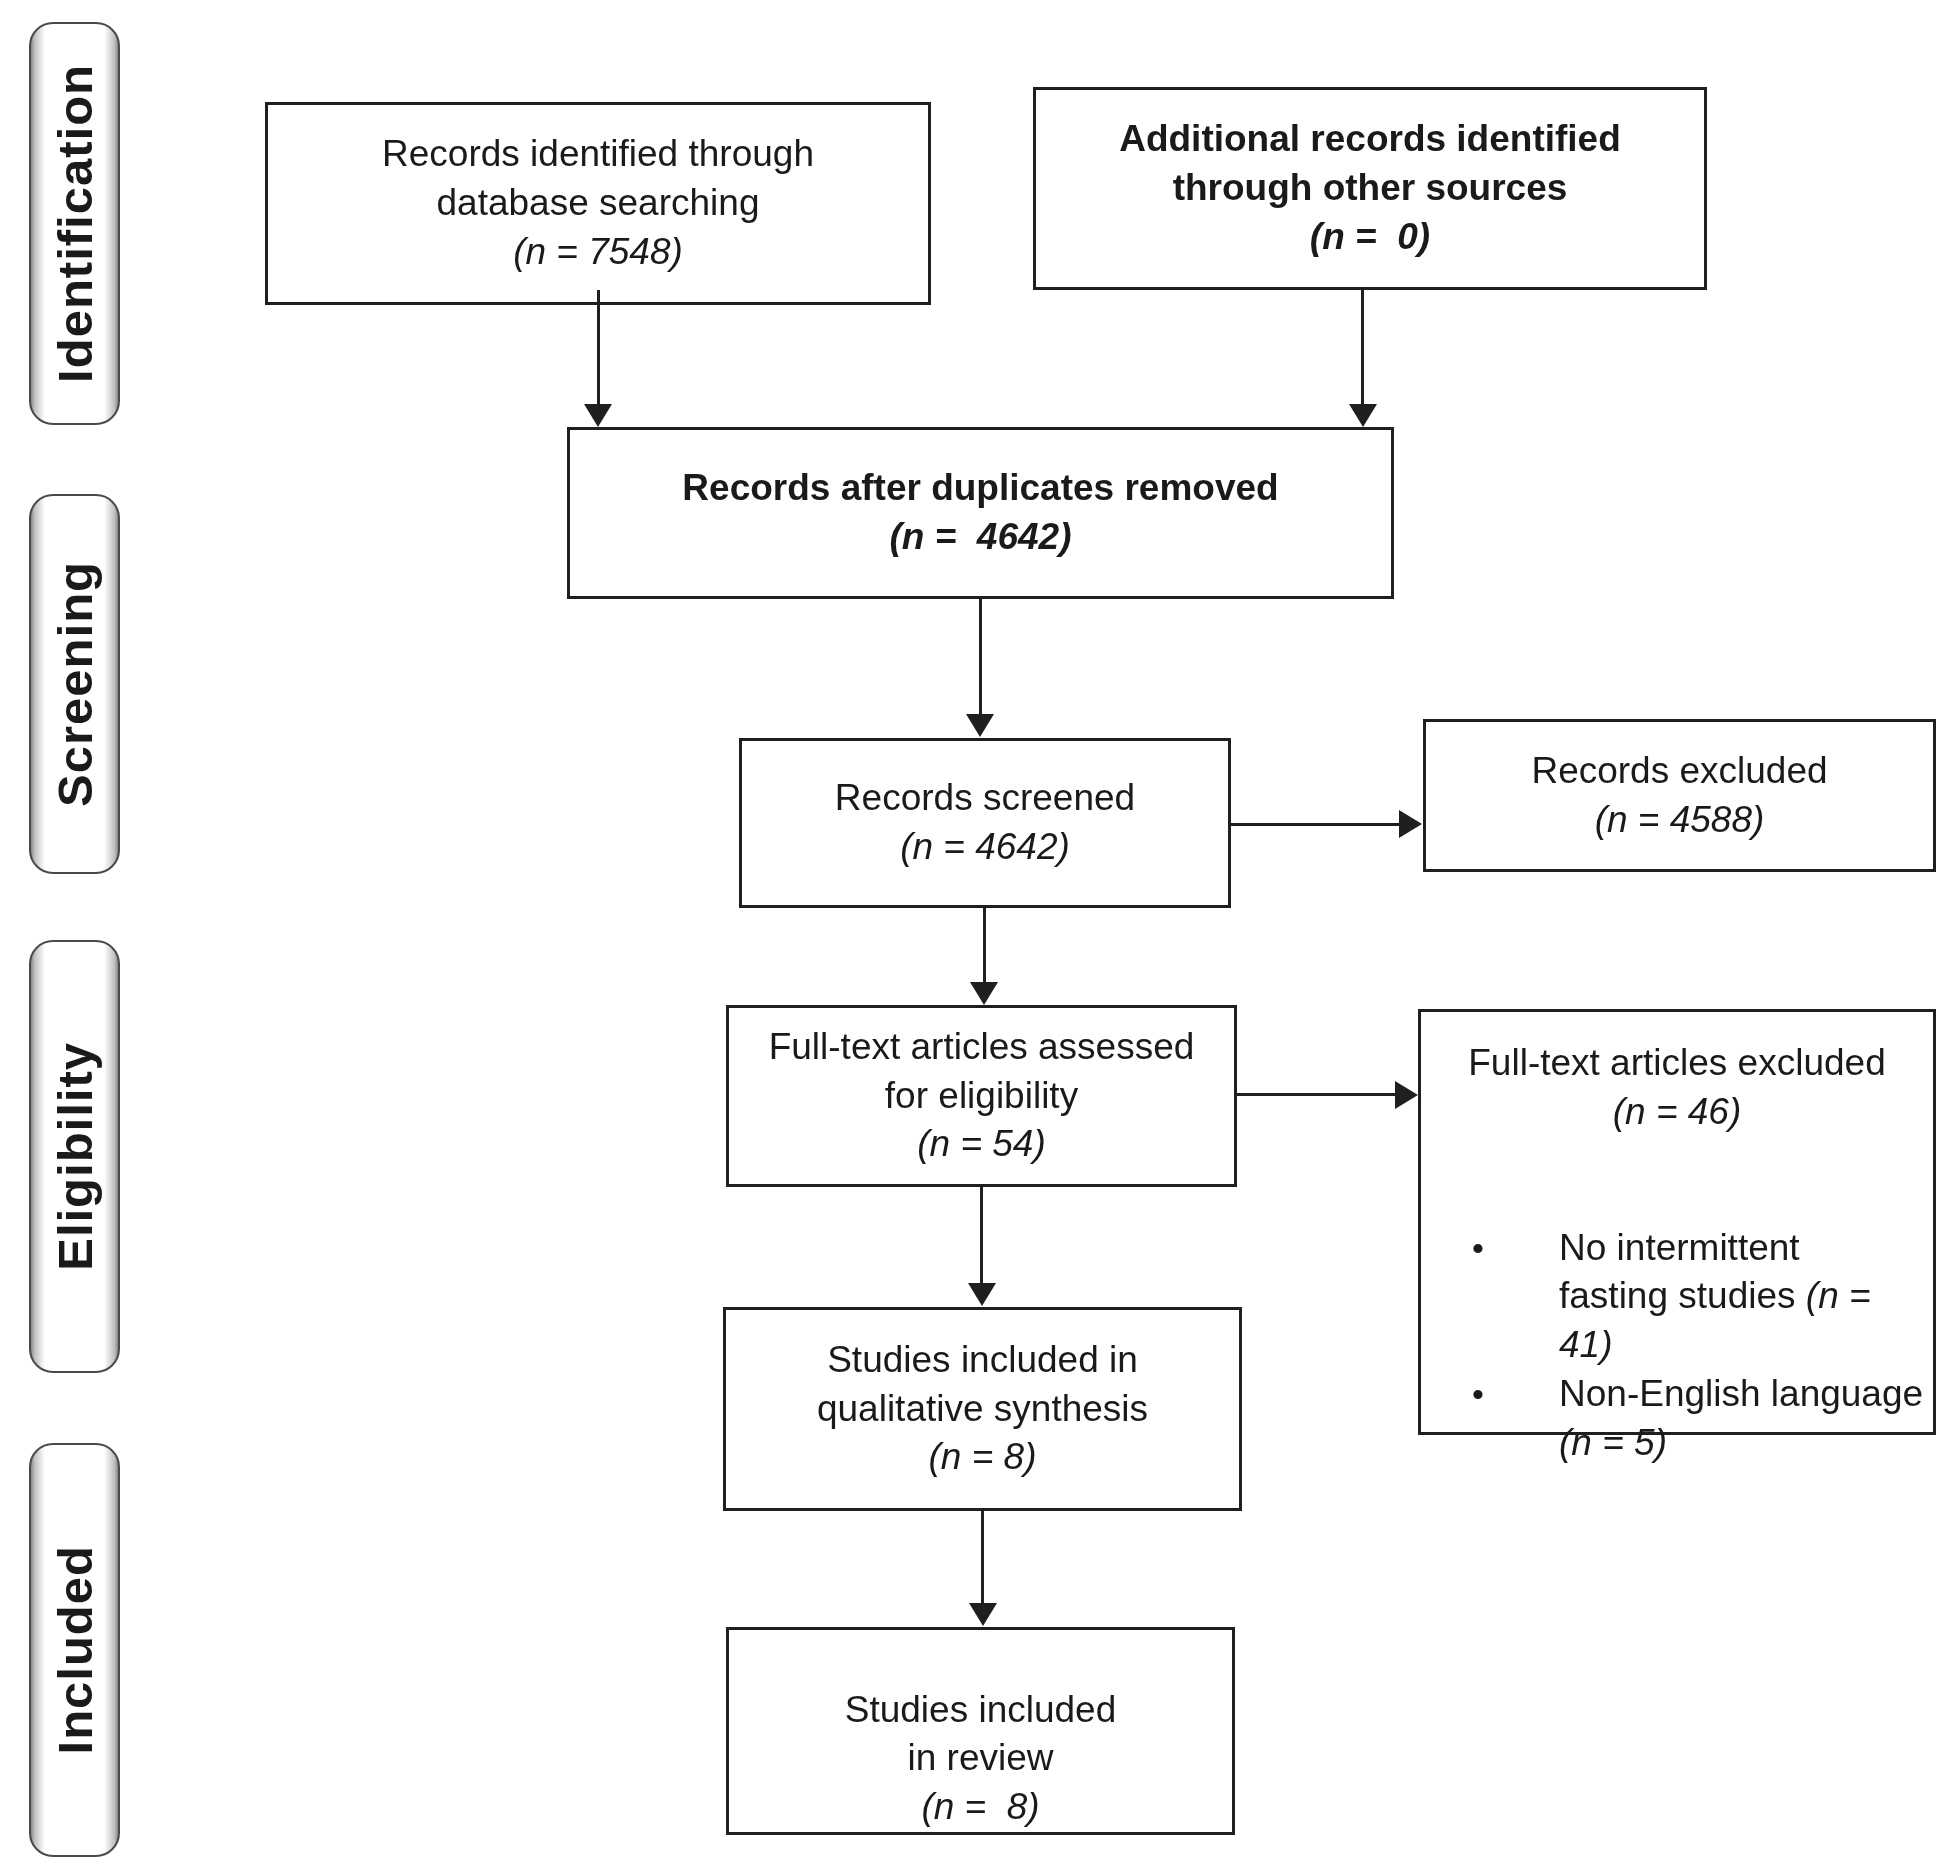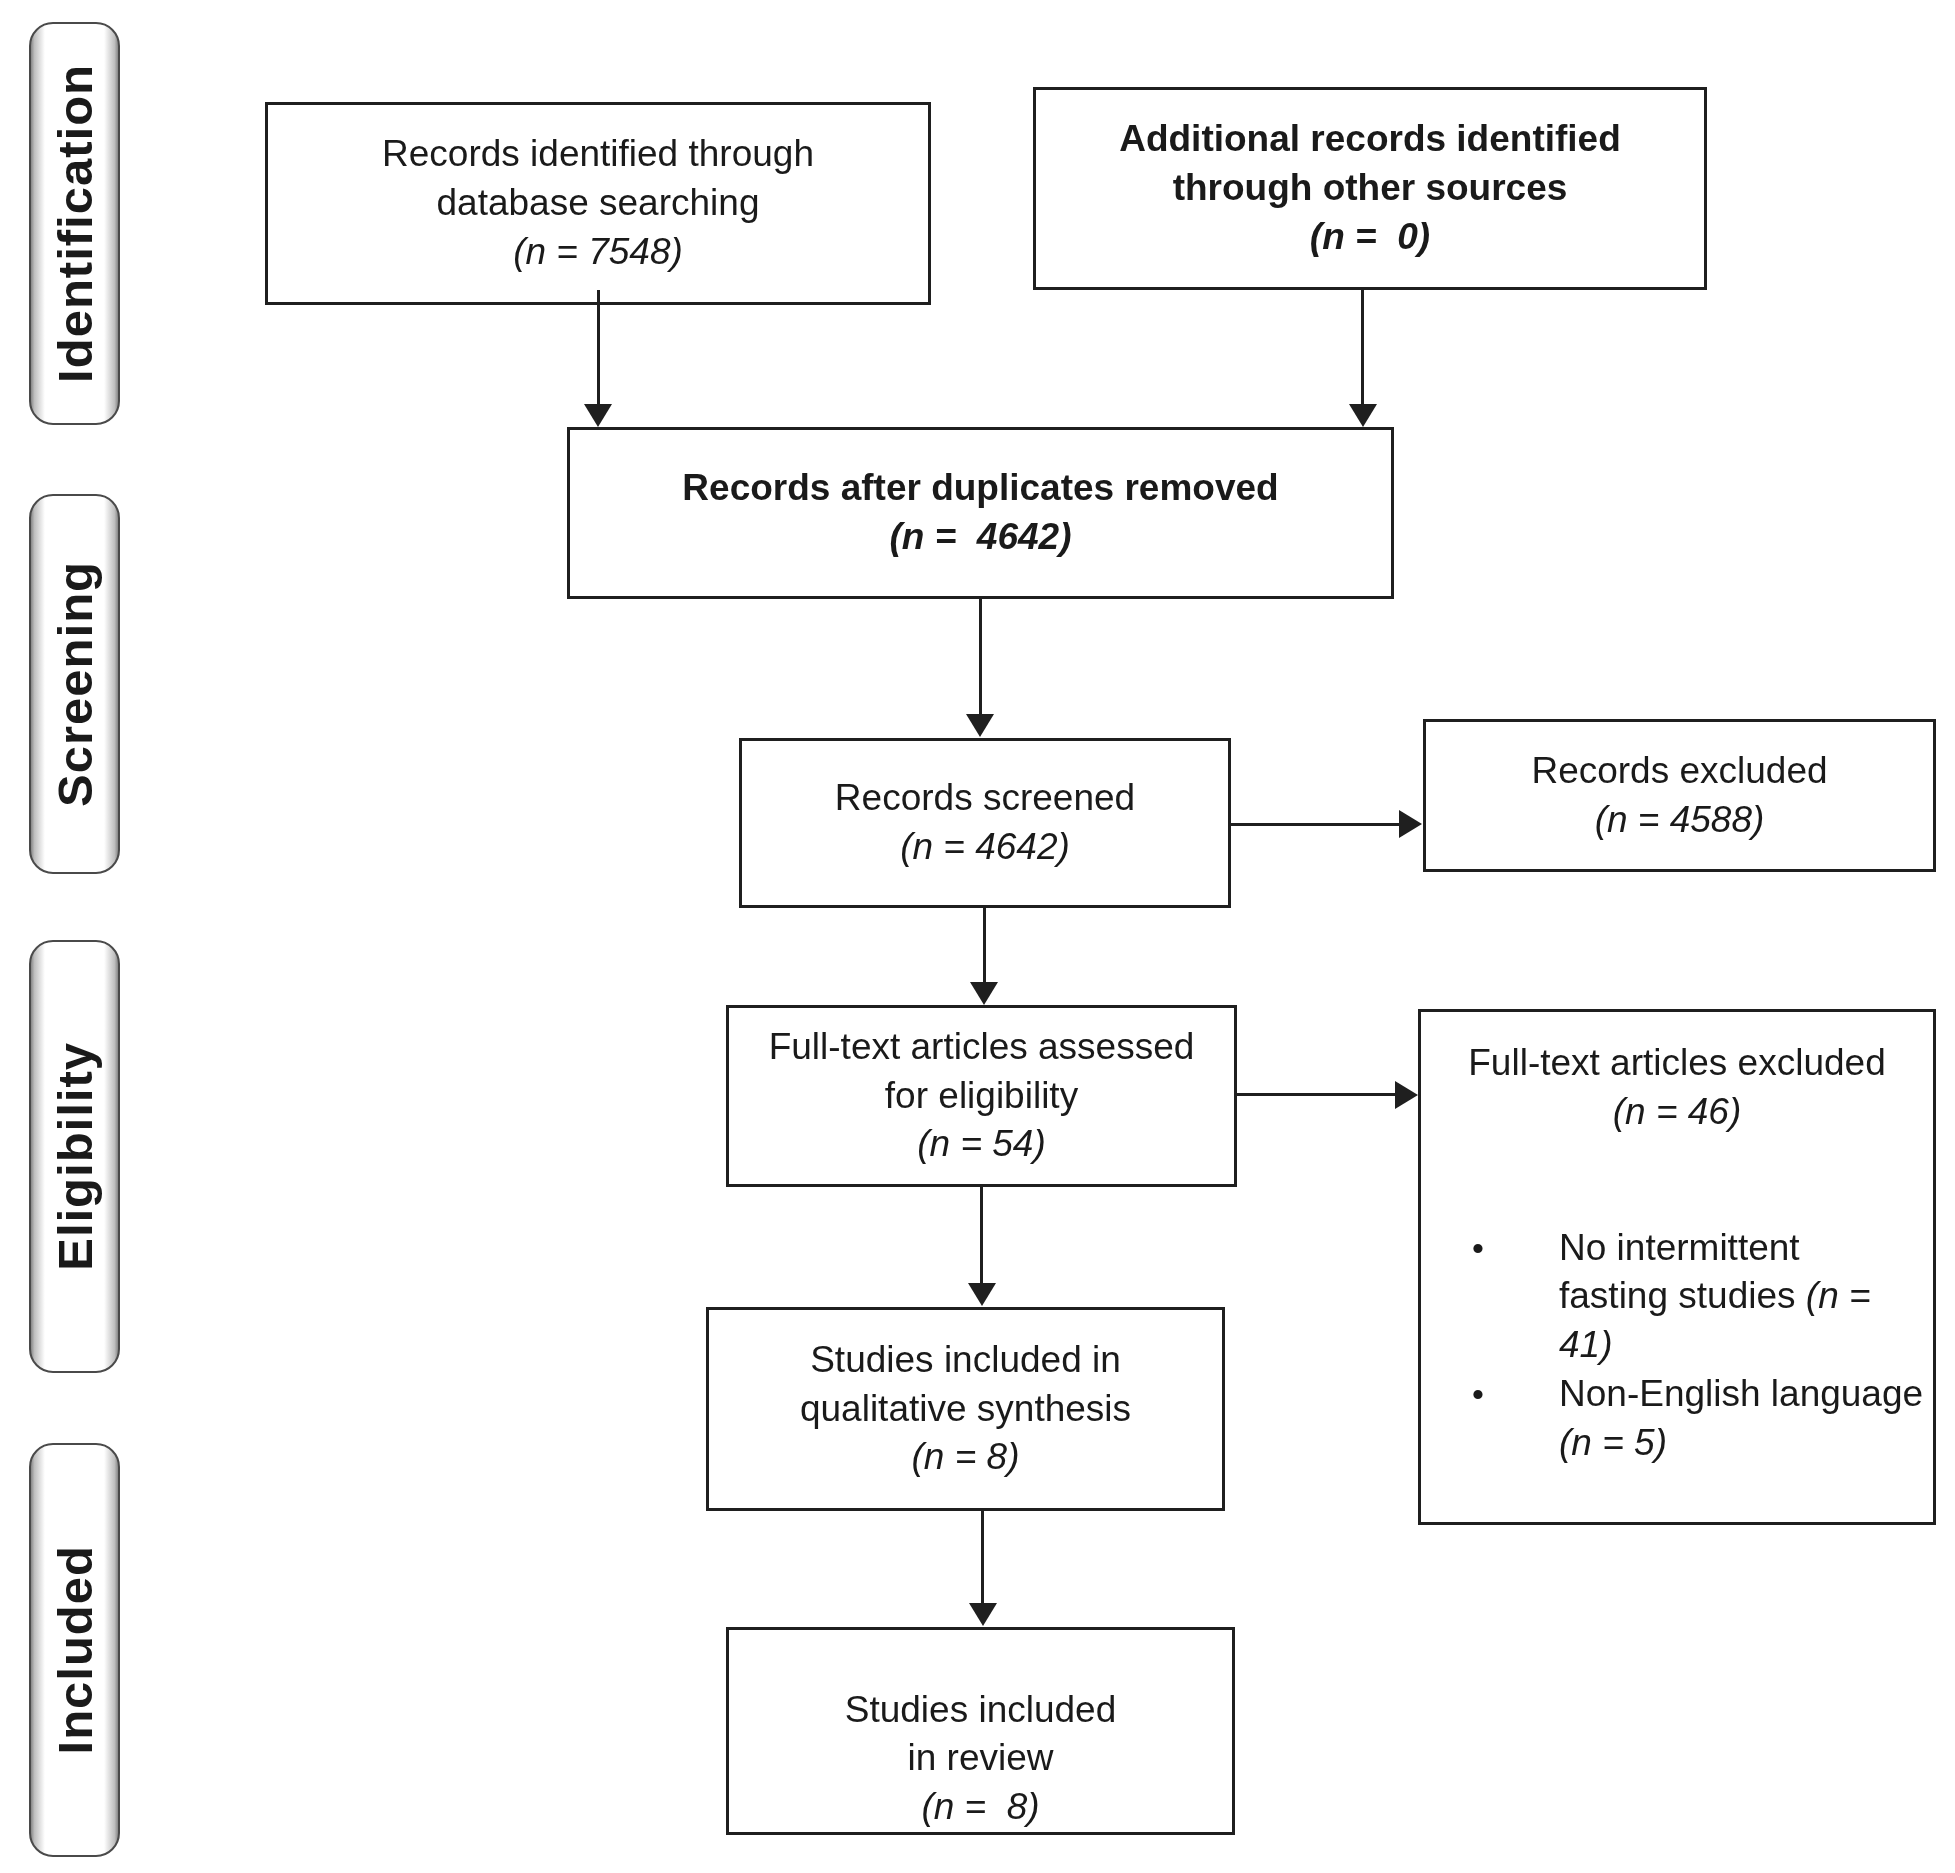--- a/index.html
+++ b/index.html
@@ -148,21 +148,21 @@
     <div class="tline">Records excluded</div>
     <div class="nline">(n = 4588)</div>
   </div>
 
   <div class="box" style="left:726px; top:1005px; width:511px; height:182px;">
     <div class="tline">Full-text articles assessed</div>
     <div class="tline">for eligibility</div>
     <div class="nline">(n = 54)</div>
   </div>
 
-  <div class="box topalign" style="left:1418px; top:1009px; width:518px; height:516px;">
+  <div class="box topalign" style="left:1418px; top:1009px; width:518px; height:426px;">
     <div class="tline">Full-text articles excluded</div>
     <div class="nline">(n = 46)</div>
     <div class="bullets">
       <div class="bullet-row">
         <span class="bullet-dot">•</span>
         <span>
           <div class="tline">No intermittent</div>
           <div>
             <span class="tline">fasting studies</span>
             <span class="it">(n = 41)</span>
@@ -172,21 +172,21 @@
       <div class="bullet-row">
         <span class="bullet-dot">•</span>
         <span>
           <div class="tline">Non-English language</div>
           <div class="it">(n = 5)</div>
         </span>
       </div>
     </div>
   </div>
 
-  <div class="box" style="left:706px; top:1307px; width:519px; height:204px;">
+  <div class="box" style="left:723px; top:1307px; width:519px; height:204px;">
     <div class="tline">Studies included in</div>
     <div class="tline">qualitative synthesis</div>
     <div class="nline">(n = 8)</div>
   </div>
 
   <div class="box" style="left:726px; top:1627px; width:509px; height:208px;justify-content:flex-end;">
     <div class="tline">Studies included</div>
     <div class="tline">in review</div>
     <div class="nline">(n =  8)</div>
   </div>

